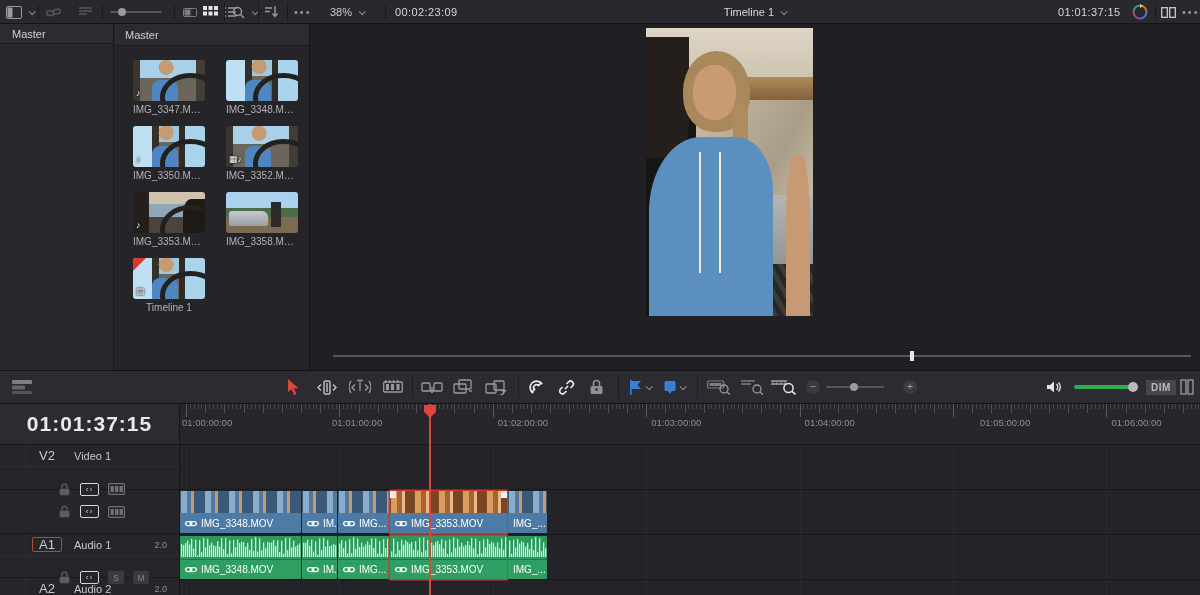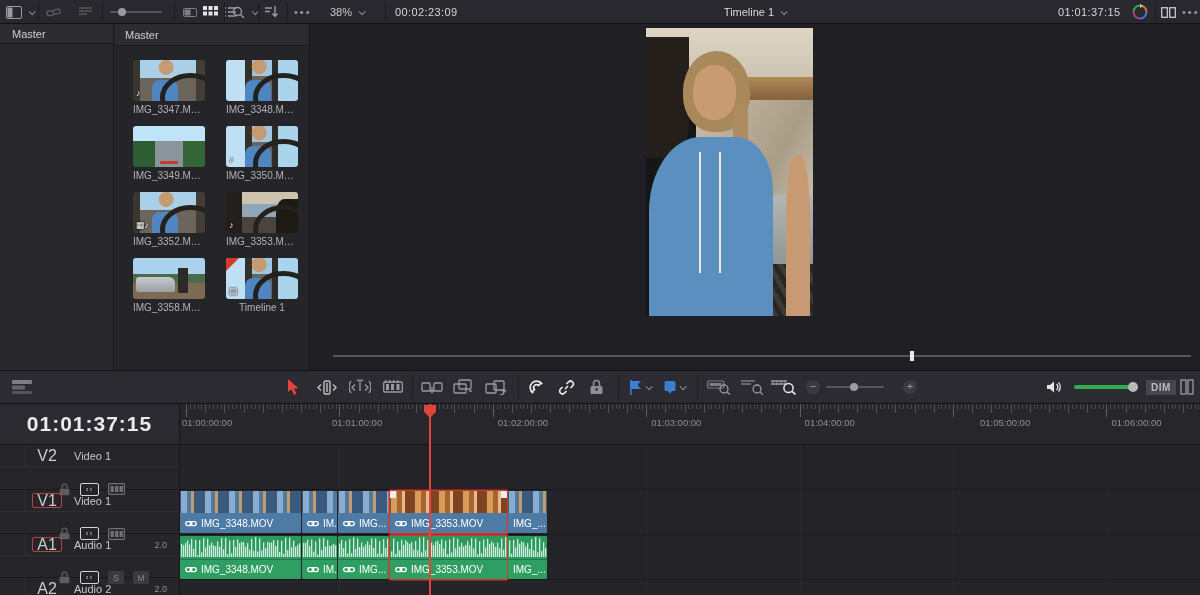--- a/index.html
+++ b/index.html
@@ -114,21 +114,21 @@
     background:repeating-linear-gradient(90deg,#47474d 0 1px, rgba(0,0,0,0) 1px 3.835px); }
   .ticks-mid { position:absolute; left:6px; top:0; right:0; height:9px;
     background:repeating-linear-gradient(90deg,#505056 0 1px, rgba(0,0,0,0) 1px 19.175px); }
   .tick-major { position:absolute; top:0; width:1px; height:13px; background:#5c5c62; }
   .ruler-label { position:absolute; top:13px; font-size:9.5px; color:#8f8f94; }
   .tl-body { position:absolute; left:0; top:41px; width:1200px; height:150px; }
   .track-headers { position:absolute; left:0; top:0; width:180px; height:150px; background:#26262a; border-right:1px solid #17171a; }
   .thdr { position:relative; border-bottom:1px solid #1a1a1e; }
   .thdr-name { height:22px; display:flex; align-items:center; border-bottom:1px solid #2e2e33; }
   .thdr-gutter { width:26px; align-self:stretch; border-right:1px solid #2e2e33; }
-  .tbadge { margin-left:6px; width:30px; height:15px; border-radius:2px; font-size:16px; color:#cccccf;
+  .tbadge { margin-left:6px; width:30px; height:15px; border-radius:2px; font-size:13px; color:#cccccf;
     display:flex; align-items:center; justify-content:center; }
   .tbadge.targeted { border:1px solid #b5453e; }
   .tname { margin-left:12px; font-size:11px; color:#c8c8cb; flex:1; }
   .tchan { margin-right:12px; font-size:9px; color:#8f8f94; }
   .thdr-ctrl { height:100%; display:flex; align-items:center; gap:9px; padding-left:58px; }
   .auto-sel { width:19px; height:13px; border:1px solid #d5d5d8; border-radius:2px; color:#d5d5d8;
     font-size:8px; display:flex; align-items:center; justify-content:center; letter-spacing:1px; }
   .sm-btn { width:16px; height:13px; border-radius:2px; background:#3a3a40; color:#85858b;
     font-size:8.5px; display:flex; align-items:center; justify-content:center; }
   .track-lanes { position:absolute; left:180px; top:0; width:1020px; height:150px; background:#232328;
@@ -288,24 +288,20 @@
       <div class="clip-grid" id="clipGrid">
           <div class="mclip">
             <div class="mthumb t-driver-a">
               <span class="mbadge">♪</span>
             </div>
             <div class="mlabel">IMG_3347.MOV</div>
           </div>
           <div class="mclip">
             <div class="mthumb t-driver-b"></div>
             <div class="mlabel">IMG_3348.MOV</div>
-          </div>
-          <div class="mclip">
-            <div class="mthumb t-road"></div>
-            <div class="mlabel">IMG_3349.MOV</div>
           </div>
           <div class="mclip">
             <div class="mthumb t-driver-b">
               <span class="mbadge">♪</span>
             </div>
             <div class="mlabel">IMG_3350.MOV</div>
           </div>
           <div class="mclip">
             <div class="mthumb t-driver-a">
               <span class="mbadge">▦♪</span>
@@ -629,26 +625,20 @@
                 <rect x="0.6" y="0.6" width="15.8" height="10.8" rx="1" fill="none" stroke="#6f6f75" stroke-width="1.2"></rect>
                 <g fill="#6f6f75">
                   <rect x="2.5" y="3" width="3.4" height="6"></rect>
                   <rect x="7" y="3" width="3.4" height="6"></rect>
                   <rect x="11.5" y="3" width="3.4" height="6"></rect>
                 </g>
               </svg>
             </div>
           </div>
           <div class="thdr" style="height: 44px;">
-            <div class="thdr-name">
-      <div class="thdr-gutter"></div>
-      <div class="tbadge targeted">V1</div>
-      <div class="tname">Video 1</div>
-      <div class="tchan"></div>
-    </div>
             <div class="thdr-ctrl">
               <svg width="13" height="13" viewBox="0 0 15 16">
                 <rect x="1.5" y="7" width="12" height="8" rx="1.5" fill="#5c5c62"></rect>
                 <path d="M4.5,7 V4.5 a3,3 0 0 1 6,0 V7" fill="none" stroke="#5c5c62" stroke-width="1.6"></path>
               </svg>
        <div class="auto-sel">‹›</div>
        <svg width="17" height="12" viewBox="0 0 17 12">
                 <rect x="0.6" y="0.6" width="15.8" height="10.8" rx="1" fill="none" stroke="#6f6f75" stroke-width="1.2"></rect>
                 <g fill="#6f6f75">
                   <rect x="2.5" y="3" width="3.4" height="6"></rect>

